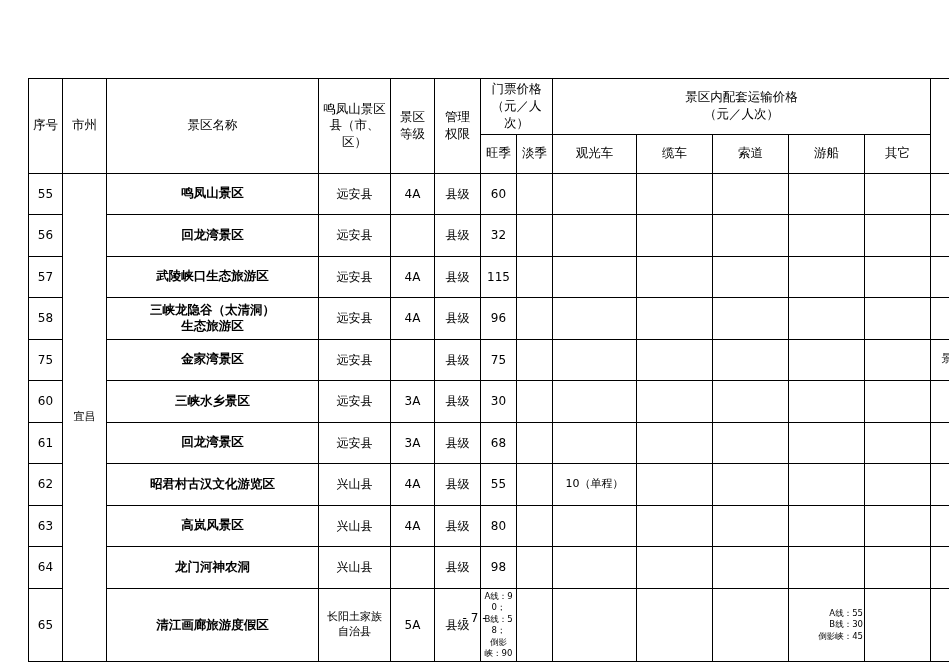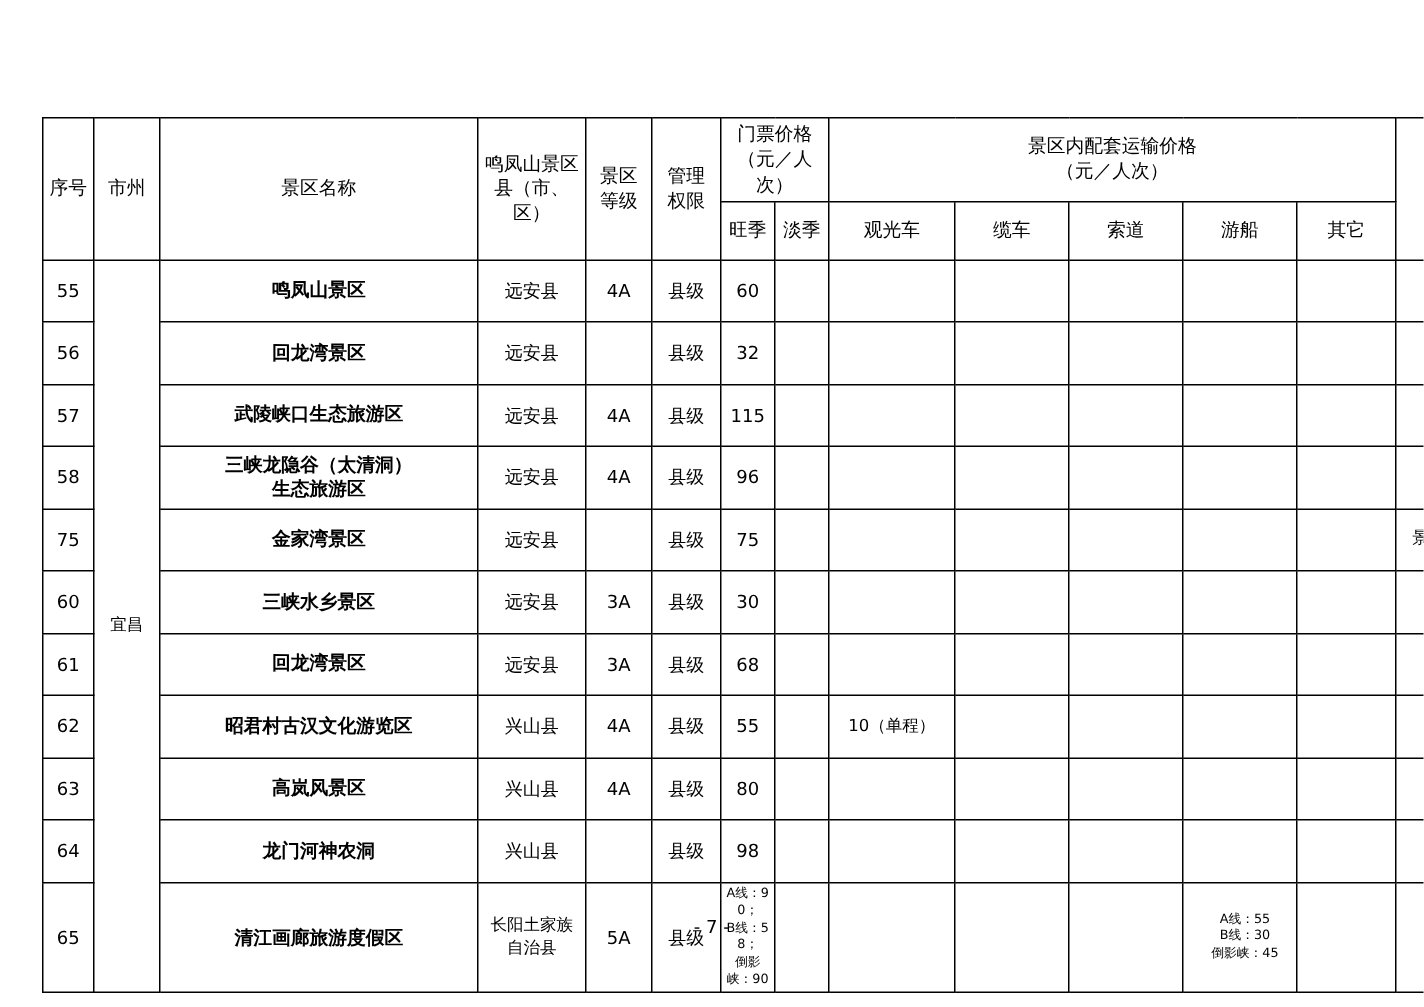--- a/index.html
+++ b/index.html
@@ -285,21 +285,21 @@
 自治县</td>
           <td class="row-cell">5A</td>
           <td class="row-cell">县级</td>
           <td class="row-cell tiny" style="white-space:pre-line">A线：90；
 B线：58；
 倒影峡：90</td>
           <td class="row-cell"></td>
           <td class="row-cell"></td>
           <td class="row-cell"></td>
           <td class="row-cell"></td>
-          <td class="row-cell tiny" style="white-space:pre-line; text-align:center; padding-left:8px">A线：55
+          <td class="row-cell tiny" style="white-space:pre-line; text-align:right; padding-left:8px">A线：55
 B线：30
 倒影峡：45</td>
           <td class="row-cell"></td>
           <td class="row-cell small"></td>
         </tr>
       </tbody>
     </table>
   </div>
 
   <div class="footer">- 7 -</div>

